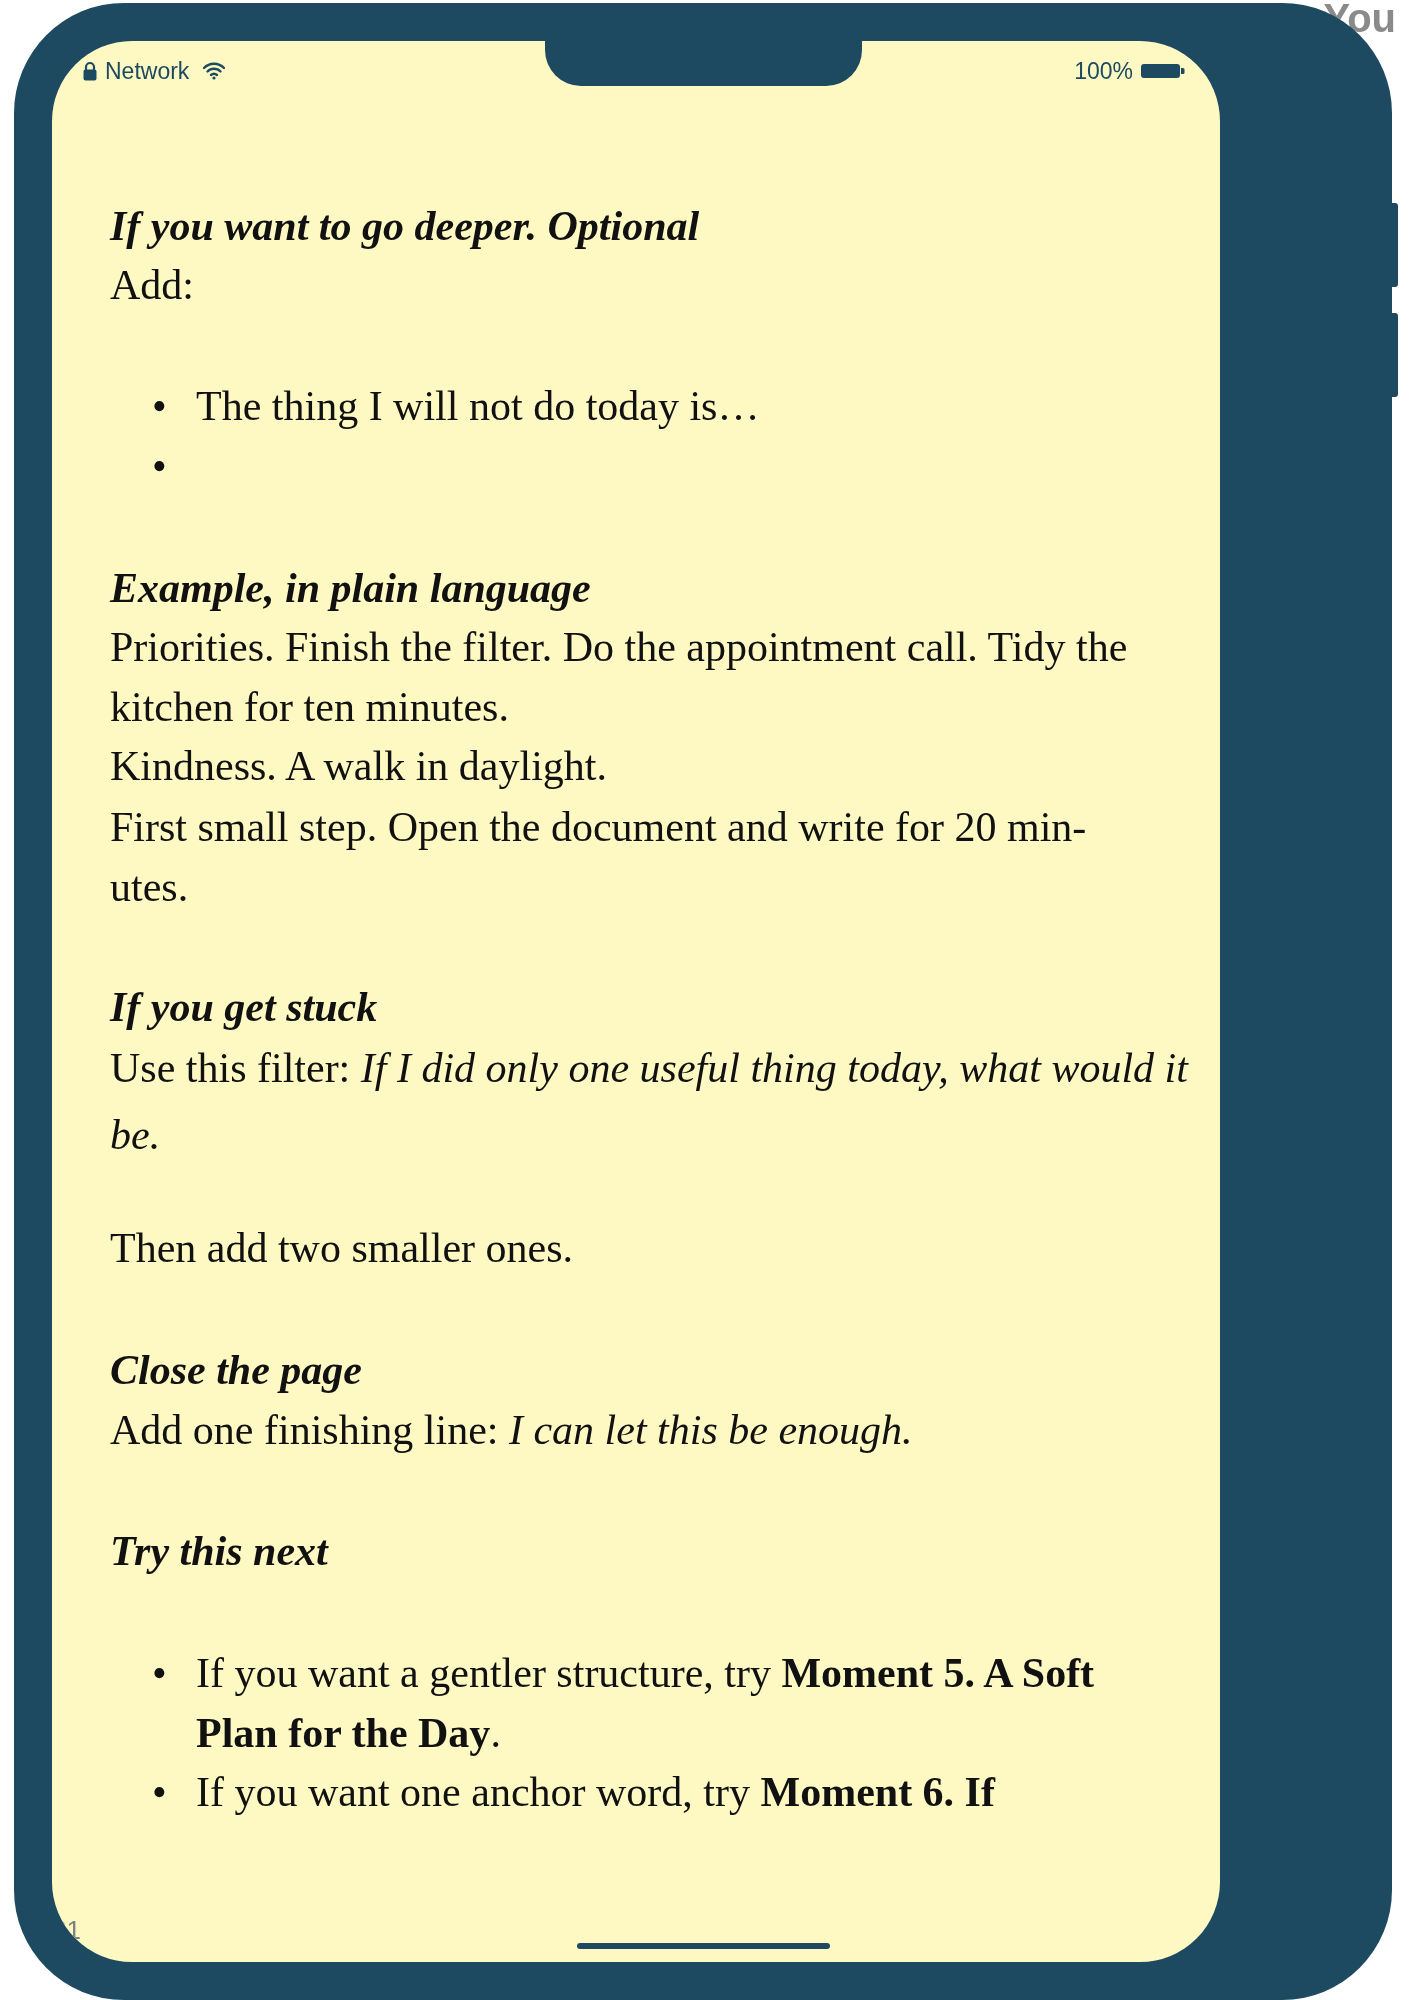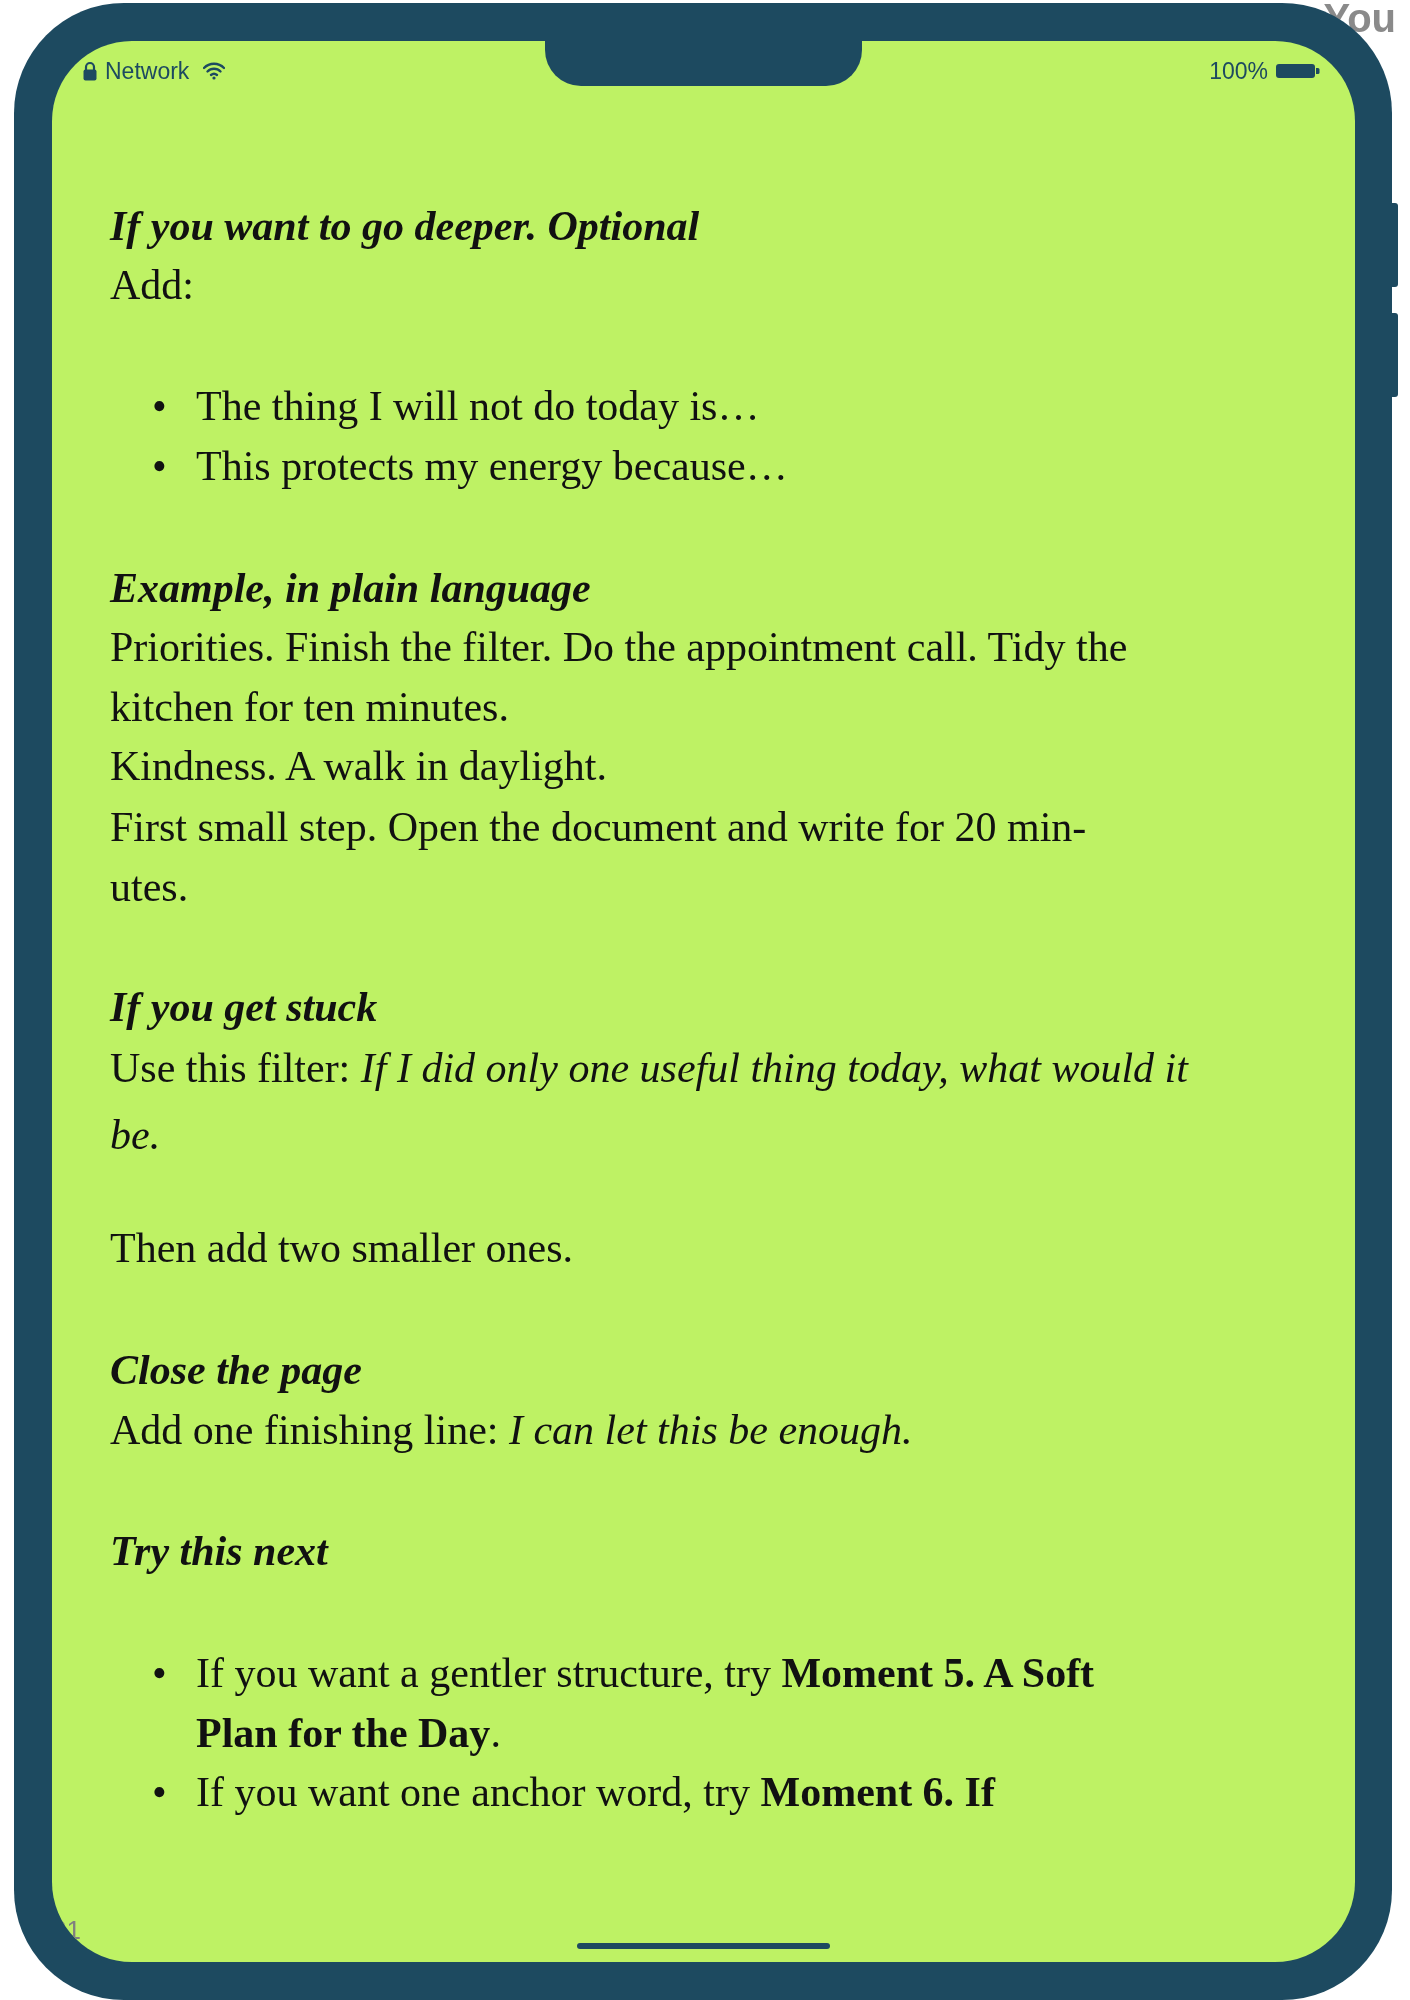--- a/index.html
+++ b/index.html
@@ -39,23 +39,23 @@
       border-radius: 0 3px 3px 0;
       z-index: 1;
     }
     .side-btn.b1 { top: 203px; height: 84px; }
     .side-btn.b2 { top: 313px; height: 84px; }
 
     .screen {
       position: absolute;
       left: 52px;
       top: 41px;
-      width: 1303px;
+      width: 1168px;
       height: 1921px;
-      background: #bef264;
+      background: #fef9c3;
       border-radius: 80px;
       z-index: 2;
       overflow: hidden;
     }
     .notch {
       position: absolute;
       left: 493px;  
       top: 0;
       width: 317px;
       height: 45px;
@@ -176,21 +176,20 @@
   <div class="content">
 
     <div class="line h" style="top:155px">If you want to go deeper. Optional</div>
     <div class="line" style="top:214px">Add:</div>
     <div class="line bullet-line" style="top:335px">
       <span class="bullet-dot">•</span>
       <span>The thing I will not do today is…</span>
     </div>
     <div class="line bullet-line" style="top:395px">
       <span class="bullet-dot">•</span>
-      <span>This protects my energy because…</span>
     </div>
 
     <div class="line h" style="top:517px">Example, in plain language</div>
     <div class="line" style="top:576px">Priorities. Finish the filter. Do the appointment call. Tidy the</div>
     <div class="line" style="top:636px">kitchen for ten minutes.</div>
     <div class="line" style="top:695px">Kindness. A walk in daylight.</div>
     <div class="line" style="top:756px">First small step. Open the document and write for 20 min-</div>
     <div class="line" style="top:816px">utes.</div>
 
     <div class="line h" style="top:936px">If you get stuck</div>

